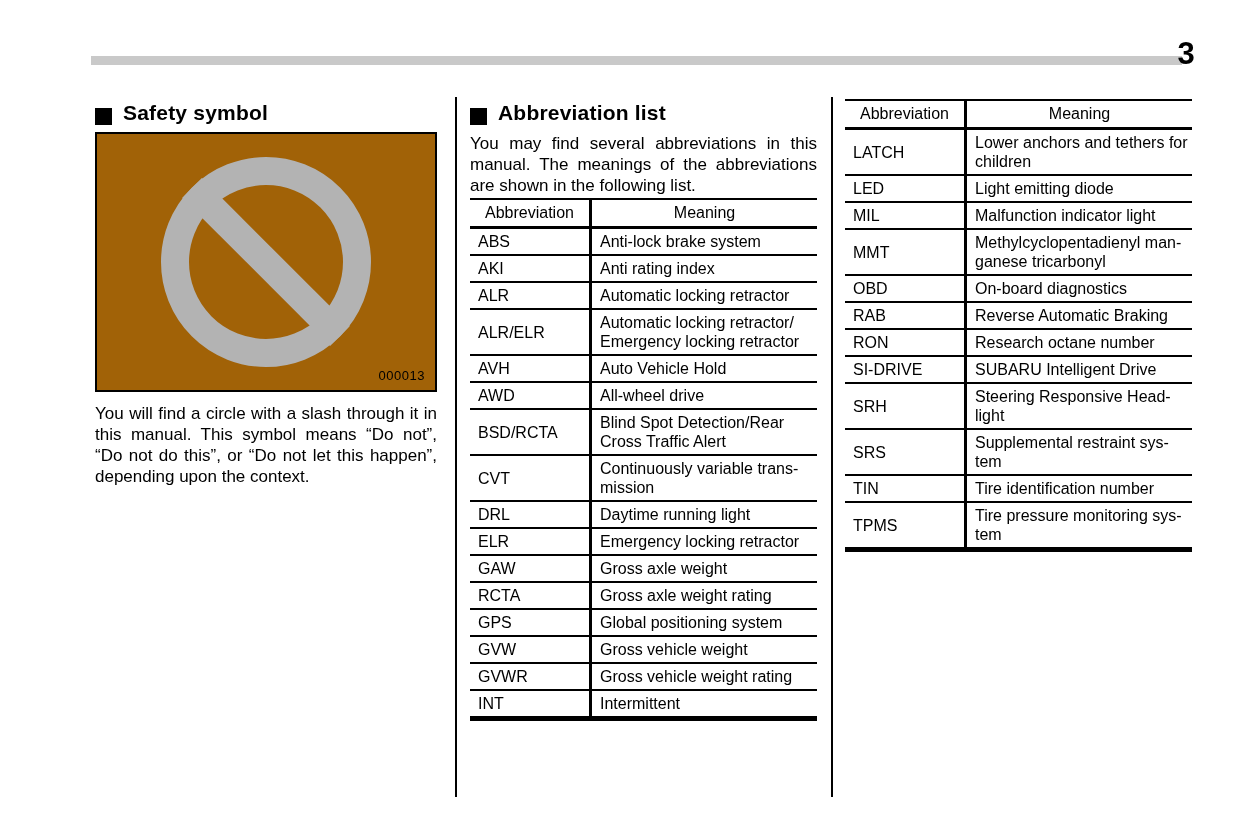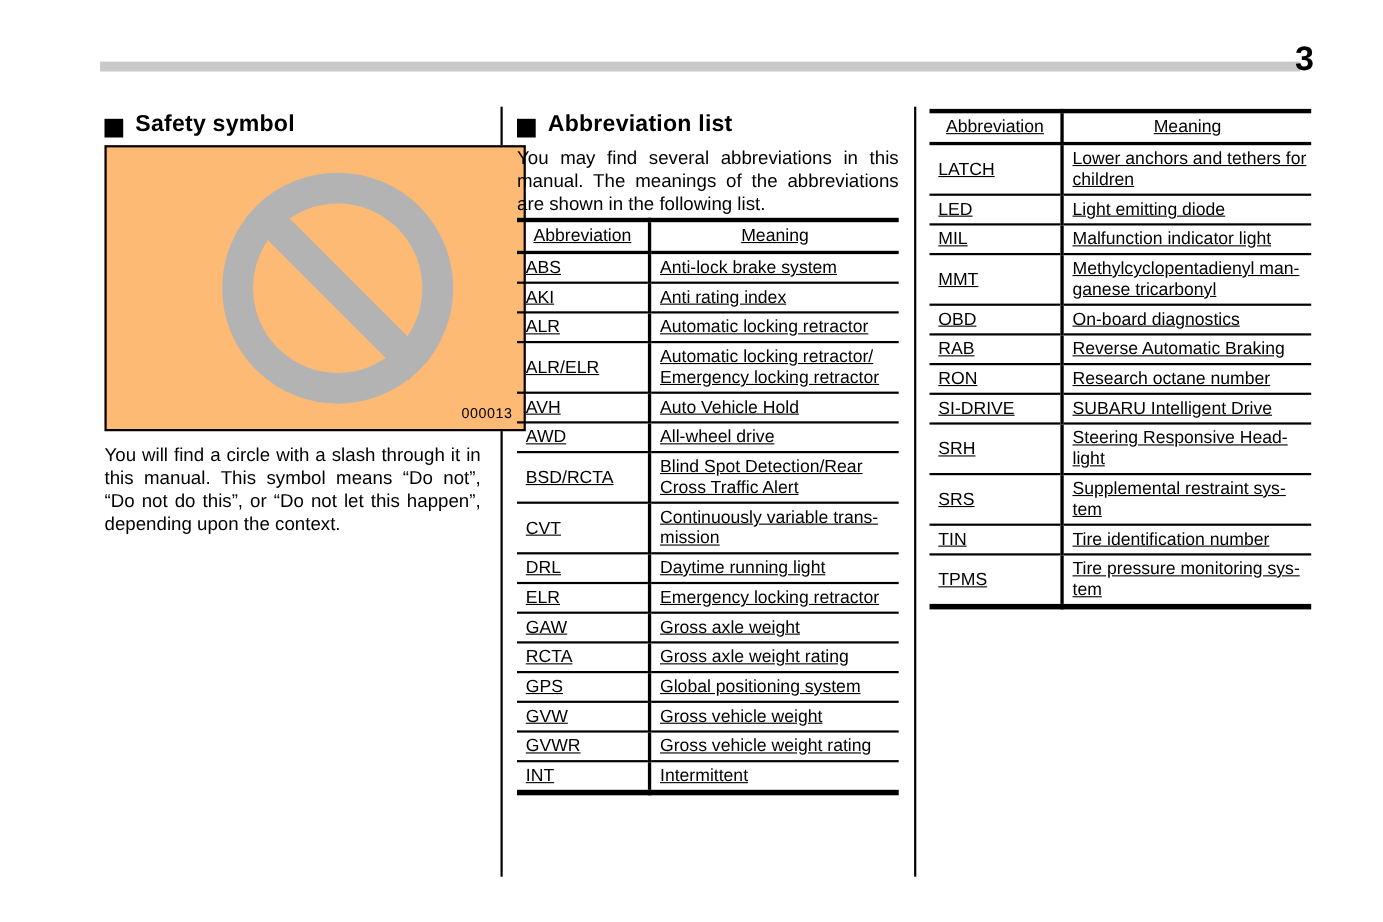--- a/index.html
+++ b/index.html
@@ -65,22 +65,21 @@
     flex: none;
     margin-right: 11px;
   }
 
   .figure-box {
     position: relative;
     margin-top: 7px;
     width: 338px;
     height: 256px;
     border: 2px solid #000;
-    background: #fdba74;
-    padding-left: 41px;
+    background: #a16207;
   }
   .figure-box svg { display: block; }
   .figure-label {
     position: absolute;
     right: 10px;
     bottom: 7px;
     font-size: 13px;
     letter-spacing: 0.5px;
   }
 
@@ -90,24 +89,23 @@
     line-height: 21px;
     text-align: justify;
   }
   .col1 .body-text { margin-top: 11px; }
   .col2 .intro    { margin-top: 8px; }
 
   .abbr-table {
     width: 347px;
     border-collapse: collapse;
     table-layout: fixed;
-    border-top: 4px solid #000000;
+    border-top: 2px solid #000000;
     border-bottom: 5px solid #000;
     font-size: 16px;
-    text-decoration: underline;
   }
   .col2 .abbr-table { margin-top: 2px; }
   .abbr-table th {
     font-weight: normal;
     text-align: center;
     border-bottom: 3px solid #000;
     padding: 2px 4px;
     height: 22px;
     font-size: 16px;
   }

